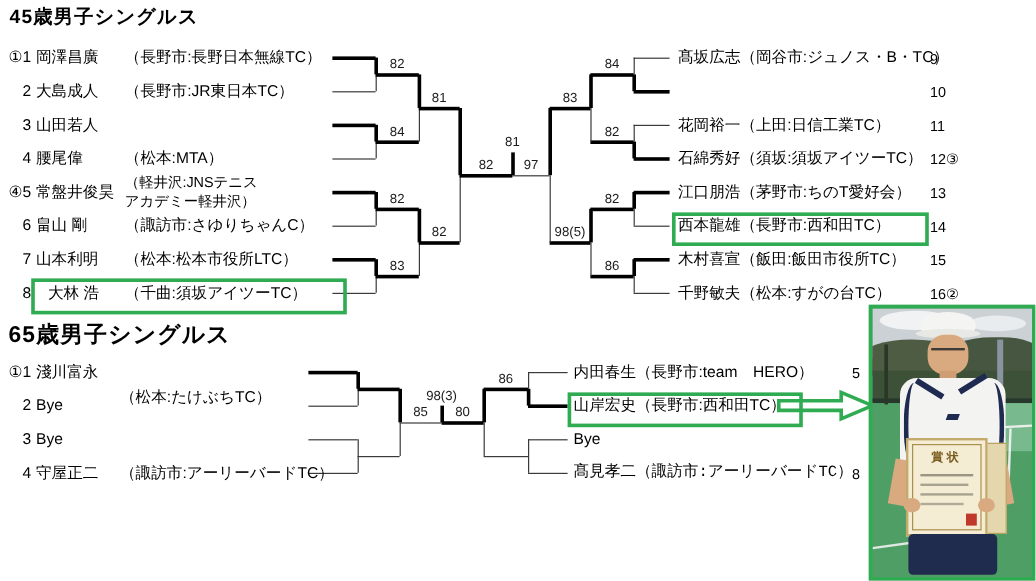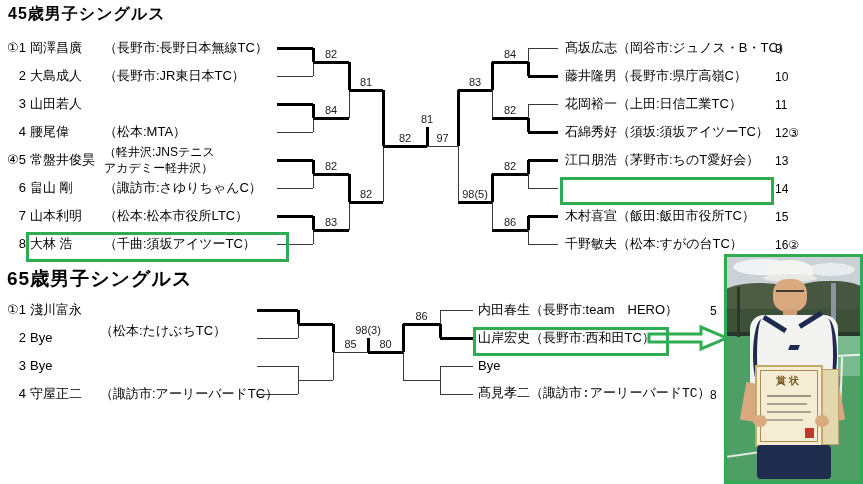--- a/index.html
+++ b/index.html
@@ -167,32 +167,32 @@
     <div class="ptxt" style="left: 30px; top: 151px;">常盤井俊昊</div>
     <div class="ptxt club2" style="left: 104px; top: 143px;">（軽井沢:JNSテニス</div>
     <div class="ptxt club2" style="left: 104px; top: 159px;">アカデミー軽井沢）</div>
     <div class="ptxt pre" style="left: 0px; top: 179px;">6</div>
     <div class="ptxt" style="left: 30px; top: 179px;">畠山 剛</div>
     <div class="ptxt" style="left: 104px; top: 179px;">（諏訪市:さゆりちゃんC）</div>
     <div class="ptxt pre" style="left: 0px; top: 207px;">7</div>
     <div class="ptxt" style="left: 30px; top: 207px;">山本利明</div>
     <div class="ptxt" style="left: 104px; top: 207px;">（松本:松本市役所LTC）</div>
     <div class="ptxt pre" style="left: 0px; top: 235px;">8</div>
-    <div class="ptxt" style="left: 30px; top: 235px; text-align: center;">大林 浩</div>
+    <div class="ptxt" style="left: 40px; top: 235px; text-align: center;">大林 浩</div>
     <div class="ptxt" style="left: 104px; top: 235px;">（千曲:須坂アイツーTC）</div>
     <div class="ptxt" style="left: 565px; top: 39px;">髙坂広志（岡谷市:ジュノス・B・TC）</div>
     <div class="ptxt num" style="left: 775px; top: 40px;">9</div>
-    <div class="ptxt" style="left: 565px; top: 67px;">藤井隆男（長野市:県庁高嶺C）</div>
     <div class="ptxt num" style="left: 775px; top: 68px;">10</div>
     <div class="ptxt" style="left: 565px; top: 95px;">花岡裕一（上田:日信工業TC）</div>
     <div class="ptxt num" style="left: 775px; top: 96px;">11</div>
     <div class="ptxt" style="left: 565px; top: 123px; text-align: center;">石綿秀好（須坂:須坂アイツーTC）</div>
     <div class="ptxt num" style="left: 775px; top: 124px;">12③</div>
     <div class="ptxt" style="left: 565px; top: 151px;">江口朋浩（茅野市:ちのT愛好会）</div>
     <div class="ptxt num" style="left: 775px; top: 152px;">13</div>
+    <div class="ptxt" style="left: 565px; top: 179px;">西本龍雄（長野市:西和田TC）</div>
     <div class="ptxt num" style="left: 775px; top: 180px;">14</div>
     <div class="ptxt" style="left: 565px; top: 207px;">木村喜宣（飯田:飯田市役所TC）</div>
     <div class="ptxt num" style="left: 775px; top: 208px;">15</div>
     <div class="ptxt" style="left: 565px; top: 235px;">千野敏夫（松本:すがの台TC）</div>
     <div class="ptxt num" style="left: 775px; top: 236px;">16②</div>
     <div class="gbox" style="left: 26px; top: 232px; width: 257px; height: 24px;"></div>
     <div class="gbox" style="left: 560px; top: 177px; width: 208px; height: 22px;"></div>
     <div class="seg bold" style="left: 257px; top: 309px; width: 41px; height: 3px;"></div>
     <div class="seg" style="left: 257px; top: 338px; width: 41px; height: 1px;"></div>
     <div class="seg" style="left: 257px; top: 366px; width: 41px; height: 1px;"></div>

